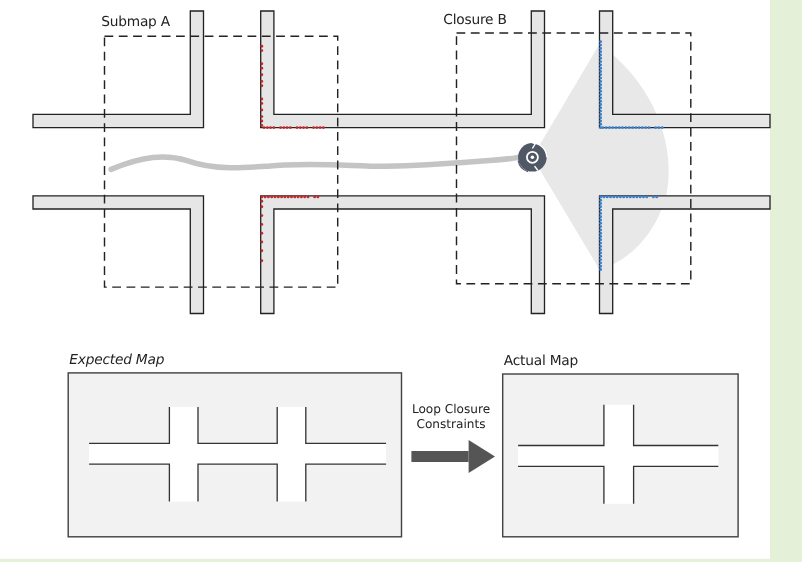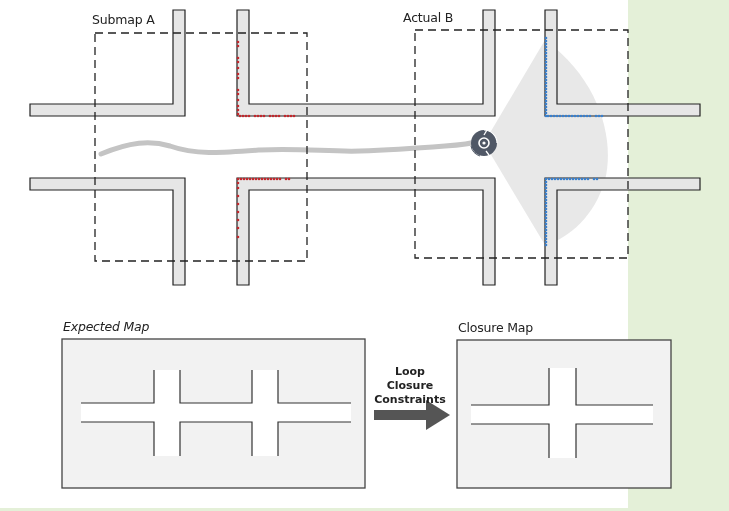--- a/index.html
+++ b/index.html
@@ -3,31 +3,31 @@
 <meta charset="utf-8">
 <style>
   html, body { margin: 0; padding: 0; }
   body {
     width: 729px; height: 511px; overflow: hidden;
     background: #e4f0d8;
     font-family: "DejaVu Sans", sans-serif;
   }
   .frame {
     position: absolute; left: 0; top: 0;
-    width: 628px; height: 508px;
+    width: 700px; height: 508px;
     background: #ffffff;
   }
   svg { position: absolute; left: 0; top: 0; }
   .label {
     position: absolute; font-size: 12.5px; color: #222;
     white-space: nowrap; letter-spacing: -0.2px;
   }
   .arrow-label {
     position: absolute; font-size: 11px; color: #222;
-    text-align: center; line-height: 14px; width: 80px; font-weight: bold;
+    text-align: center; line-height: 14px; width: 80px;
   }
 </style>
 </head>
 <body>
 
 <div class="frame">
 
 <svg width="729" height="511" viewBox="0 0 729 511">
 
   <path d="M484,143 L545,40 C600,80 615,140 605,180 C595,215 570,238 545,245 Z" fill="#e8e8e8" stroke="none"></path>
@@ -233,23 +233,23 @@
     <g fill="none" stroke="#333" stroke-width="1.2">
       <path d="M471,405 L549,405 L549,368"></path>
       <path d="M576,368 L576,405 L653,405"></path>
       <path d="M471,424 L549,424 L549,458"></path>
       <path d="M576,458 L576,424 L653,424"></path>
     </g>
   </g>
 </svg>
 
 <div class="label" style="left:92px; top:12px;">Submap A</div>
-<div class="label" style="left:403px; top:10px;">Actual B</div>
+<div class="label" style="left:403px; top:10px;">Closure B</div>
 
 <div class="label" style="left:63px; top:319px;font-style:italic;">Expected Map</div>
-<div class="label" style="left:458px; top:320px;">Closure Map</div>
+<div class="label" style="left:458px; top:320px;">Actual Map</div>
 
 <div class="arrow-label" style="left:370px; top:365px;">
   <div>Loop Closure</div>
   <div>Constraints</div>
 </div>
 
 </div>
 
 </body></html>

